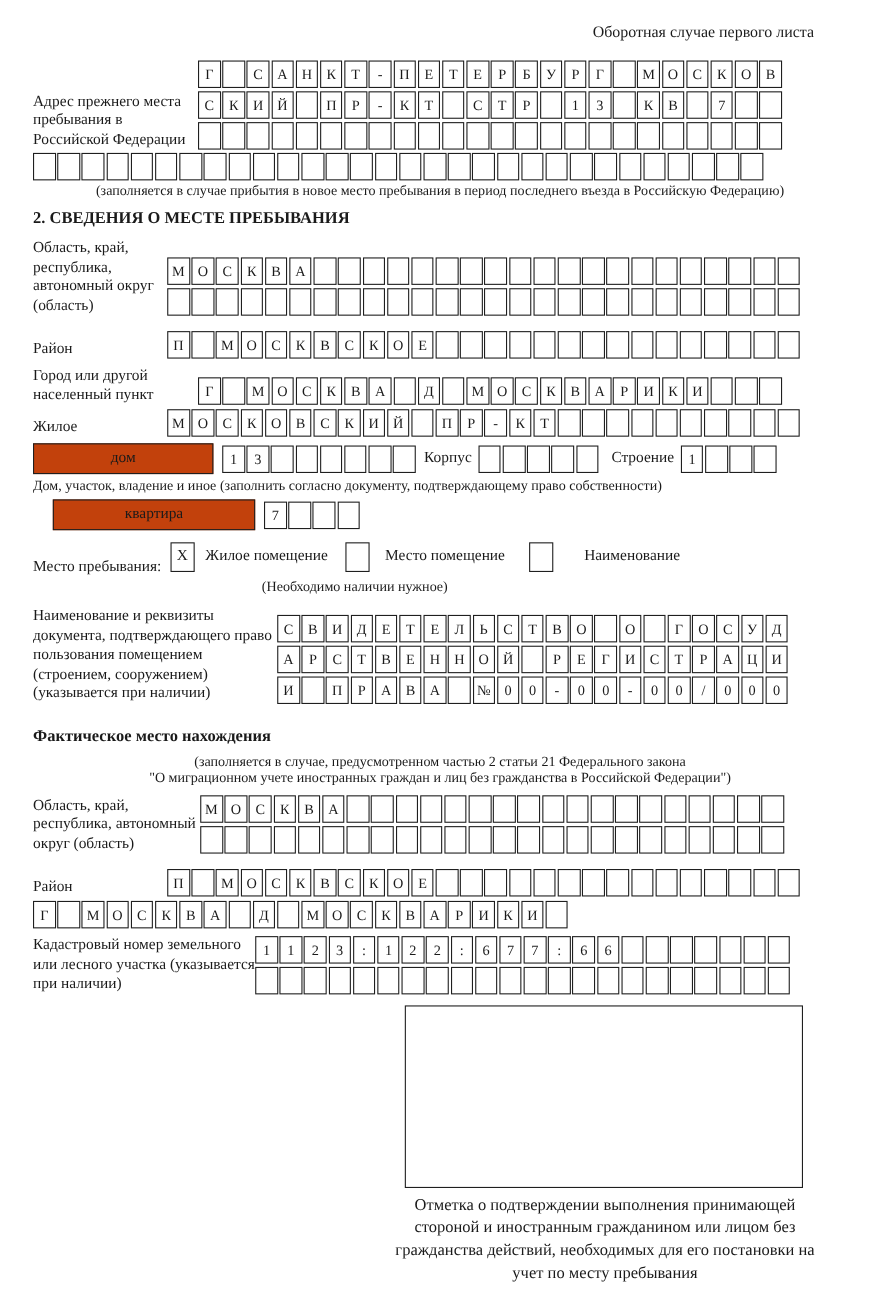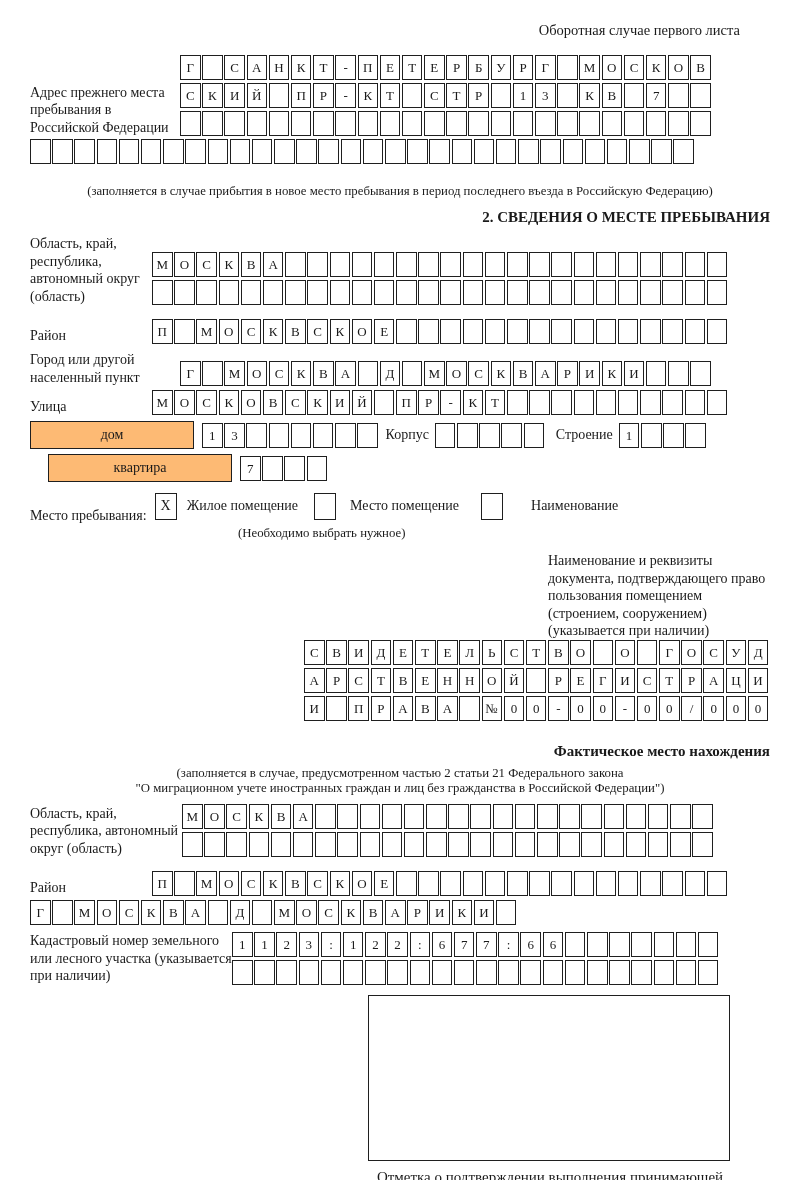--- a/index.html
+++ b/index.html
@@ -7,22 +7,22 @@
   .page{padding:14px 30px 24px 30px;position:relative;}
   .corner-note{text-align:right;font-size:14.5px;padding-right:30px;margin-top:8px;}
   .row{display:flex;align-items:flex-end;margin-top:4px;}
   .label{font-size:14px;line-height:1.25;padding-top:3px;}
   .grid{display:flex;flex-wrap:nowrap;}
   .grid + .grid{margin-top:3px;}
   .cell{display:inline-flex;align-items:center;justify-content:center;width:18.5px;height:23px;border:1.5px solid #1f1f1f;margin-right:1.7px;font-size:13px;line-height:1;flex:0 0 auto;background:#fff;}
   .stack{display:flex;flex-direction:column;}
   .small-note{font-size:12.8px;}
   .centered{text-align:center;}
-  .section-title{font-weight:bold;font-size:15px;text-align:right;margin:10px 0 6px 0;}
-  .wide-box{border:1.5px solid #1f1f1f;height:26px;display:flex;align-items:center;justify-content:center;font-size:14px;flex:0 0 auto;background:#fdba74;}
+  .section-title{font-weight:bold;font-size:15px;text-align:left;margin:10px 0 6px 0;}
+  .wide-box{border:1.5px solid #1f1f1f;height:26px;display:flex;align-items:center;justify-content:center;font-size:14px;flex:0 0 auto;background:#c2410c;}
   .chk{display:inline-flex;align-items:center;justify-content:center;width:20px;height:25px;border:1.5px solid #1f1f1f;font-size:14px;flex:0 0 auto;background:#fff;}
   .stamp-box{border:1.5px solid #1f1f1f;width:360px;height:164px;margin-left:338px;margin-top:10px;background:#fff;}
   .stamp-caption{width:400px;margin-left:320px;margin-top:6px;font-size:15px;text-align:center;line-height:1.38;}
   .opt-label{font-size:14px;padding-top:3px;}
 </style>
 </head>
 <body>
 
 <div class="page">
 
@@ -136,21 +136,21 @@
       <span class="cell"></span>
       <span class="cell"></span>
       <span class="cell"></span>
       <span class="cell"></span>
       <span class="cell"></span>
       <span class="cell"></span>
       <span class="cell"></span>
       <span class="cell"></span>
       <span class="cell"></span>
     </div>
-  <div class="small-note centered" style="margin-top:20px;">(заполняется в случае прибытия в новое место пребывания в период последнего въезда в Российскую Федерацию)</div>
+  <div class="small-note centered" style="margin-top:2px;">(заполняется в случае прибытия в новое место пребывания в период последнего въезда в Российскую Федерацию)</div>
 
   <div class="section-title">2. СВЕДЕНИЯ О МЕСТЕ ПРЕБЫВАНИЯ</div>
 
   <div class="row">
     <div class="label" style="width:122px;flex:0 0 auto;">Область, край, республика, автономный округ (область)</div>
     <div class="stack">
       <div class="grid">
           <span class="cell">М</span>
           <span class="cell">О</span>
           <span class="cell">С</span>
@@ -265,21 +265,21 @@
         <span class="cell">И</span>
         <span class="cell">К</span>
         <span class="cell">И</span>
         <span class="cell"></span>
         <span class="cell"></span>
         <span class="cell"></span>
       </div>
   </div>
 
   <div class="row">
-    <div class="label" style="width:122px;flex:0 0 auto;">Улица</div>
+    <div class="label" style="width:122px;flex:0 0 auto;">Жилое</div>
     <div class="grid">
         <span class="cell">М</span>
         <span class="cell">О</span>
         <span class="cell">С</span>
         <span class="cell">К</span>
         <span class="cell">О</span>
         <span class="cell">В</span>
         <span class="cell">С</span>
         <span class="cell">К</span>
         <span class="cell">И</span>
@@ -324,43 +324,44 @@
         <span class="cell"></span>
       </div>
     <div class="opt-label" style="margin:0 6px 0 10px;padding-top:0;">Строение</div>
     <div class="grid">
         <span class="cell">1</span>
         <span class="cell"></span>
         <span class="cell"></span>
         <span class="cell"></span>
       </div>
   </div>
+  <div class="small-note" style="margin-top:3px;">Дом, участок, владение и иное (заполнить согласно документу, подтверждающему право собственности)</div>
 
   <div class="row" style="align-items:center;margin-top:5px;padding-left:18px;">
     <div class="wide-box" style="width:182px;">квартира</div>
     <div class="grid" style="margin-left:8px;">
         <span class="cell">7</span>
         <span class="cell"></span>
         <span class="cell"></span>
         <span class="cell"></span>
       </div>
   </div>
 
   <div class="row" style="align-items:center;margin-top:6px;">
     <div class="opt-label" style="padding-top:0;margin-top:20px;">Место пребывания:</div>
     <div class="chk" style="margin-left:8px;">X</div>
     <div class="opt-label" style="margin-left:10px;padding-top:0;">Жилое помещение</div>
     <div class="chk" style="margin-left:16px;"></div>
     <div class="opt-label" style="margin-left:14px;padding-top:0;">Место помещение</div>
     <div class="chk" style="margin-left:22px;"></div>
     <div class="opt-label" style="margin-left:28px;padding-top:0;">Наименование</div>
   </div>
-  <div class="small-note" style="margin-left:208px;margin-top:2px;">(Необходимо выбрать нужное)</div>
-
-  <div class="row" style="margin-top:8px;flex-direction:column;">
+  <div class="small-note" style="margin-left:208px;margin-top:2px;">(Необходимо наличии нужное)</div>
+
+  <div class="row" style="margin-top:8px;">
     <div class="label" style="width:222px;flex:0 0 auto;">Наименование и реквизиты документа, подтверждающего право пользования помещением (строением, сооружением) (указывается при наличии)</div>
     <div class="stack">
       <div class="grid">
           <span class="cell">С</span>
           <span class="cell">В</span>
           <span class="cell">И</span>
           <span class="cell">Д</span>
           <span class="cell">Е</span>
           <span class="cell">Т</span>
           <span class="cell">Е</span>

